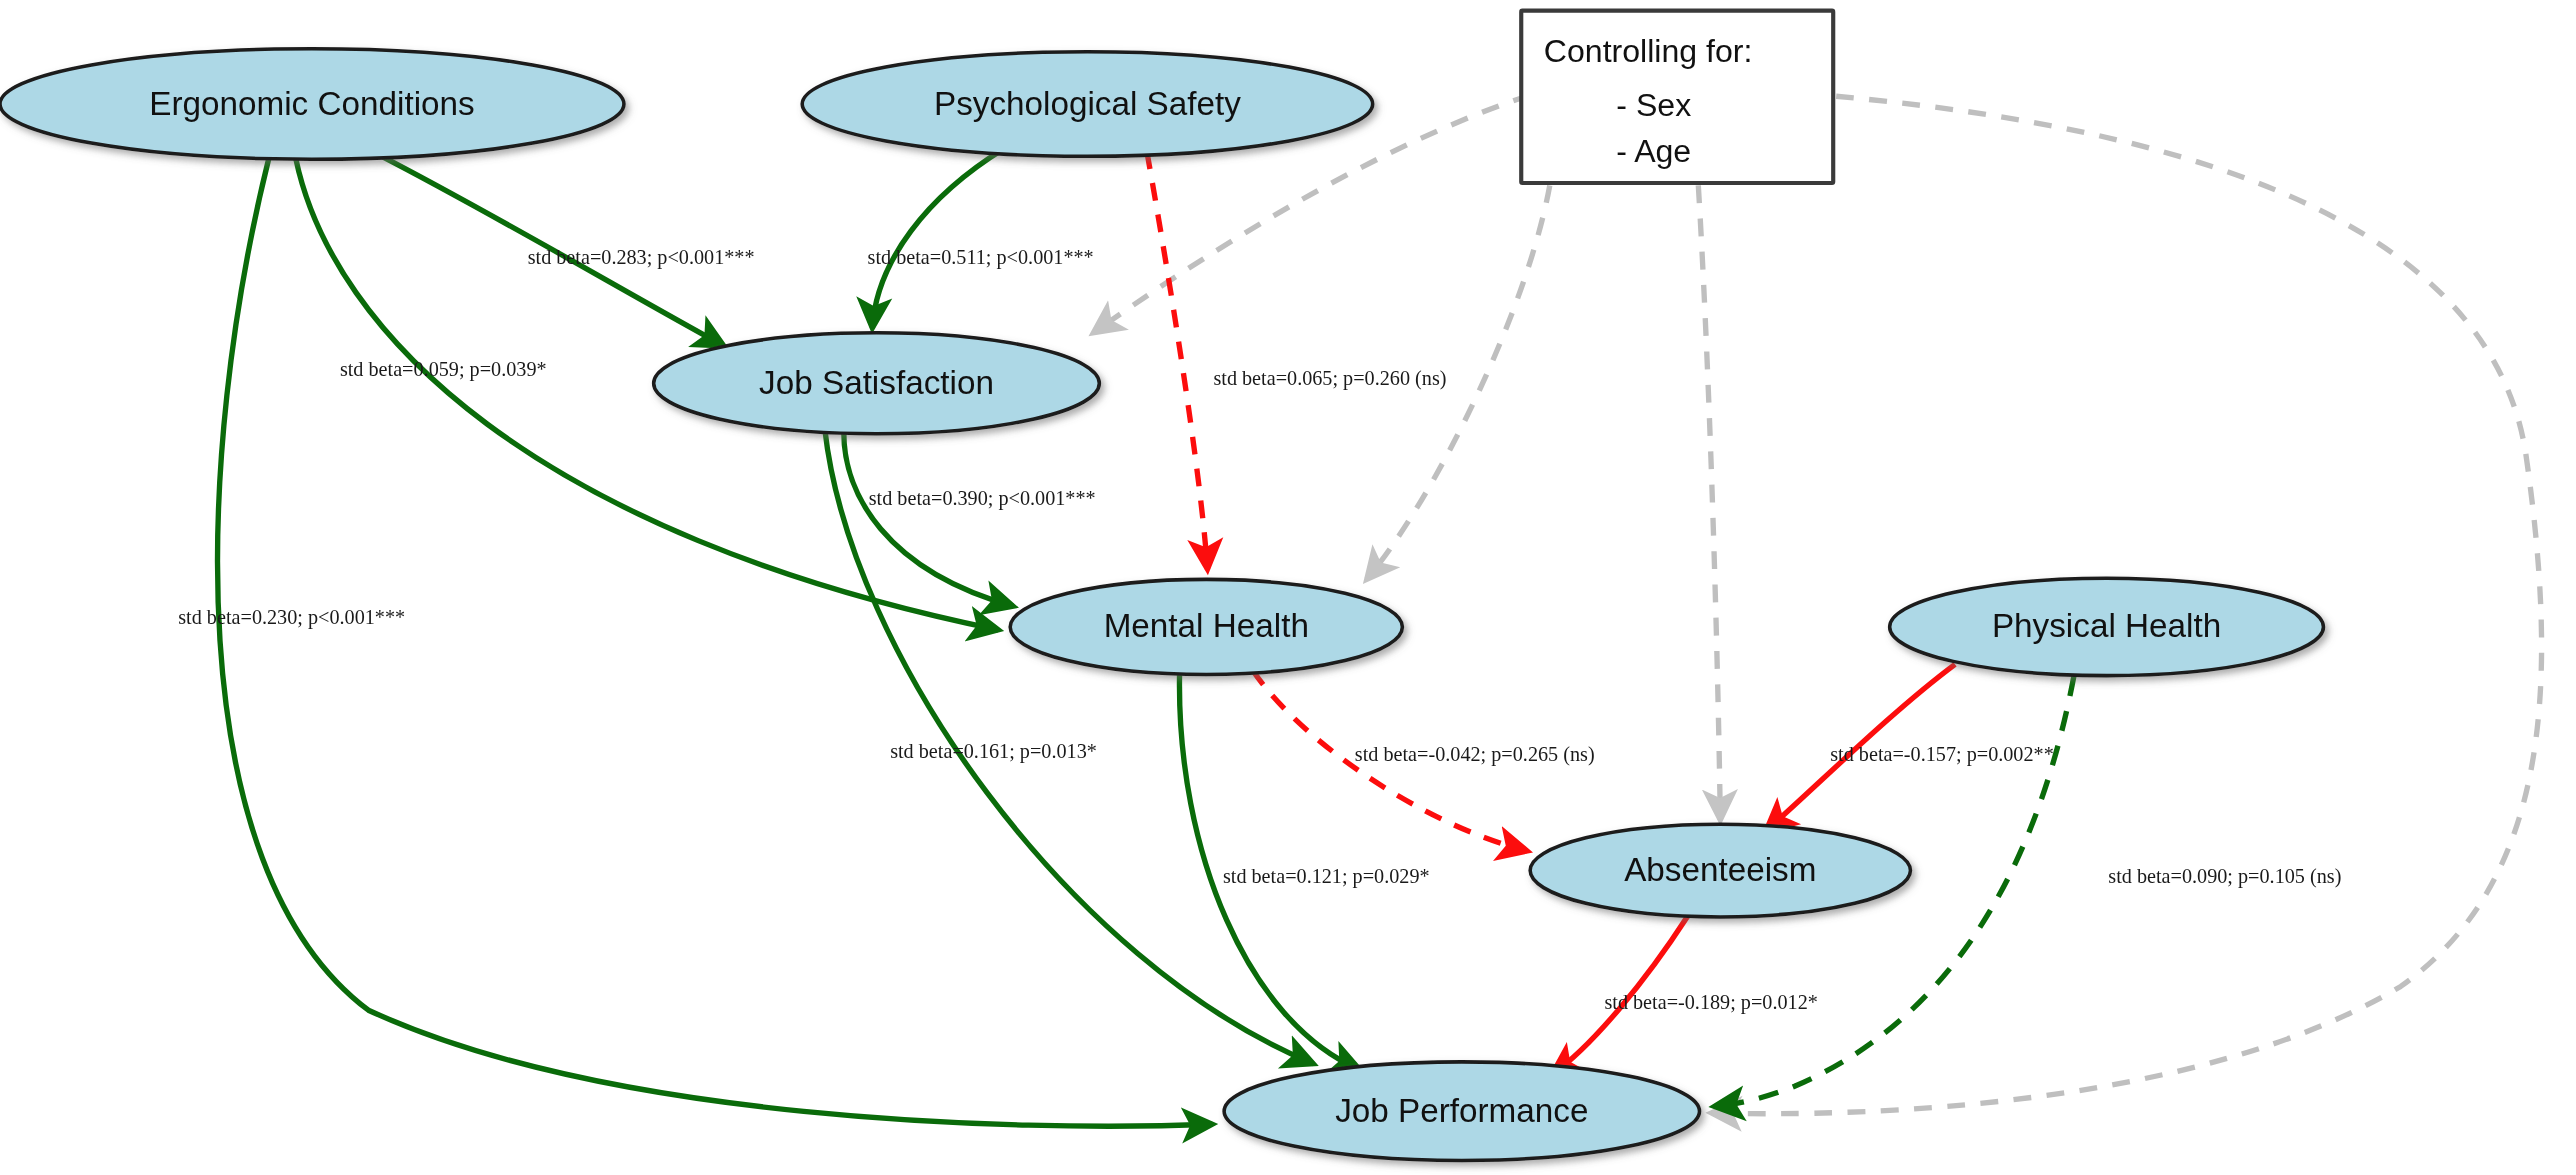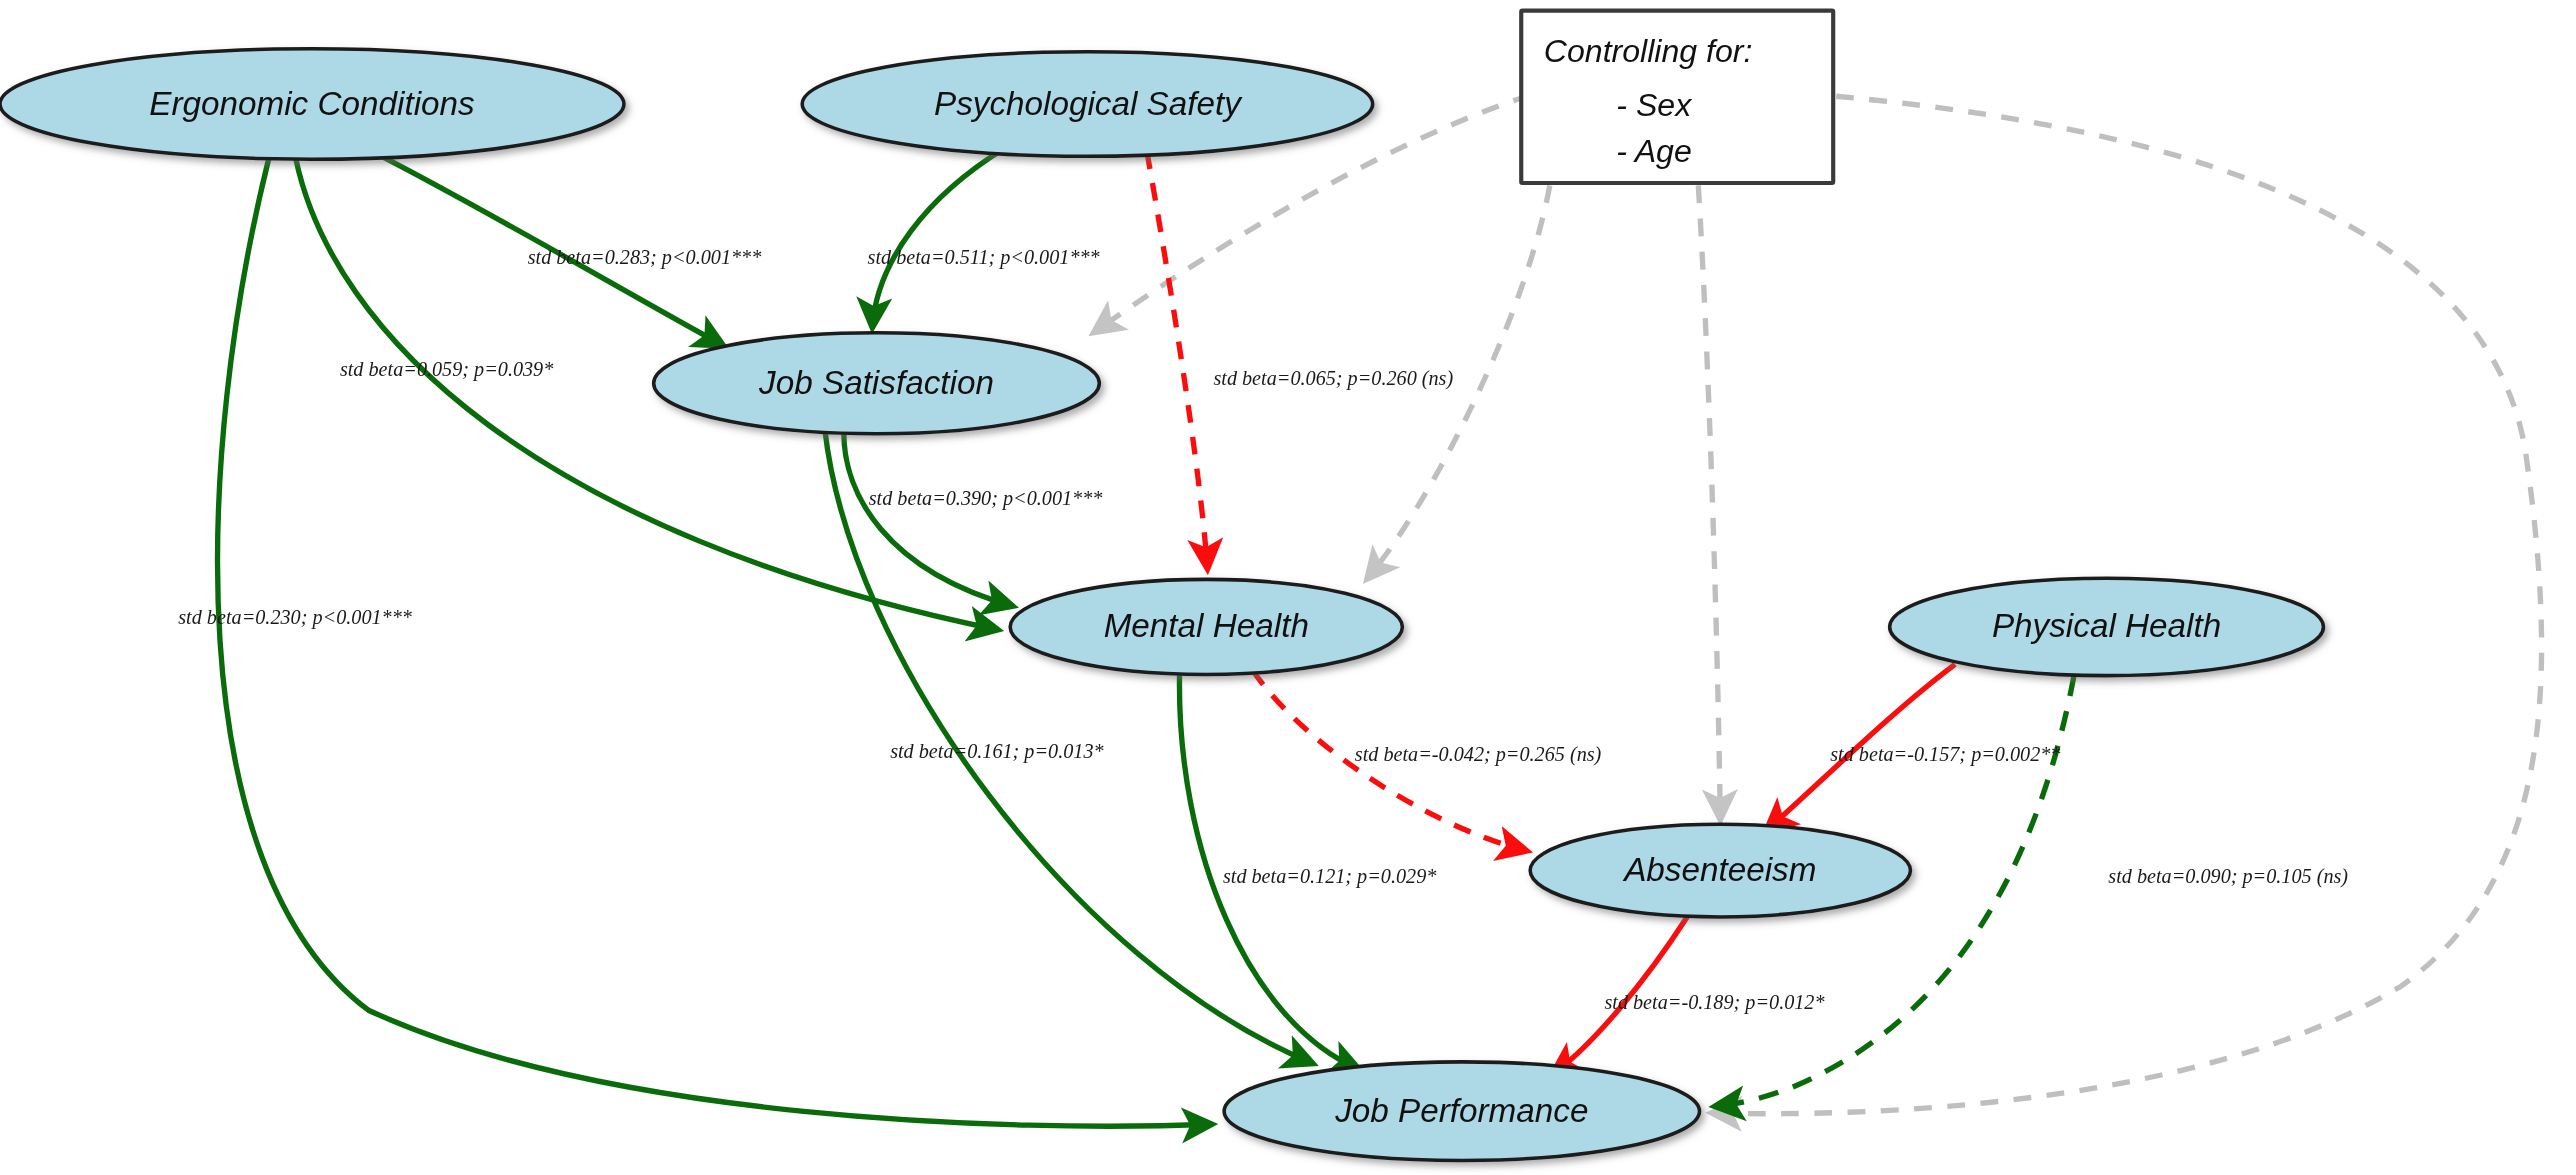--- a/index.html
+++ b/index.html
@@ -1,18 +1,18 @@
 <!DOCTYPE html>
 <html style="font-size:9.5px"><head>
 <meta charset="utf-8">
 <title>Path Diagram</title>
 <style>
   html,body{margin:0;padding:0;background:#ffffff;}
   body{font-family:"Liberation Serif", serif;}
-  #stage{position:relative;width:2576px;height:1176px;background:#fff;overflow:hidden;font-style:italic;}
+  #stage{position:relative;width:2576px;height:1176px;background:#fff;overflow:hidden;}
   svg#diagram{position:absolute;left:0;top:0;width:2576px;height:1176px;}
   .node-label{
     font-family:"Liberation Sans", sans-serif;
     font-size:56px;
     fill:#111111;
     text-anchor:middle;
     dominant-baseline:middle;
   }
   .edge-label{
     font-family:"Liberation Serif", serif;

